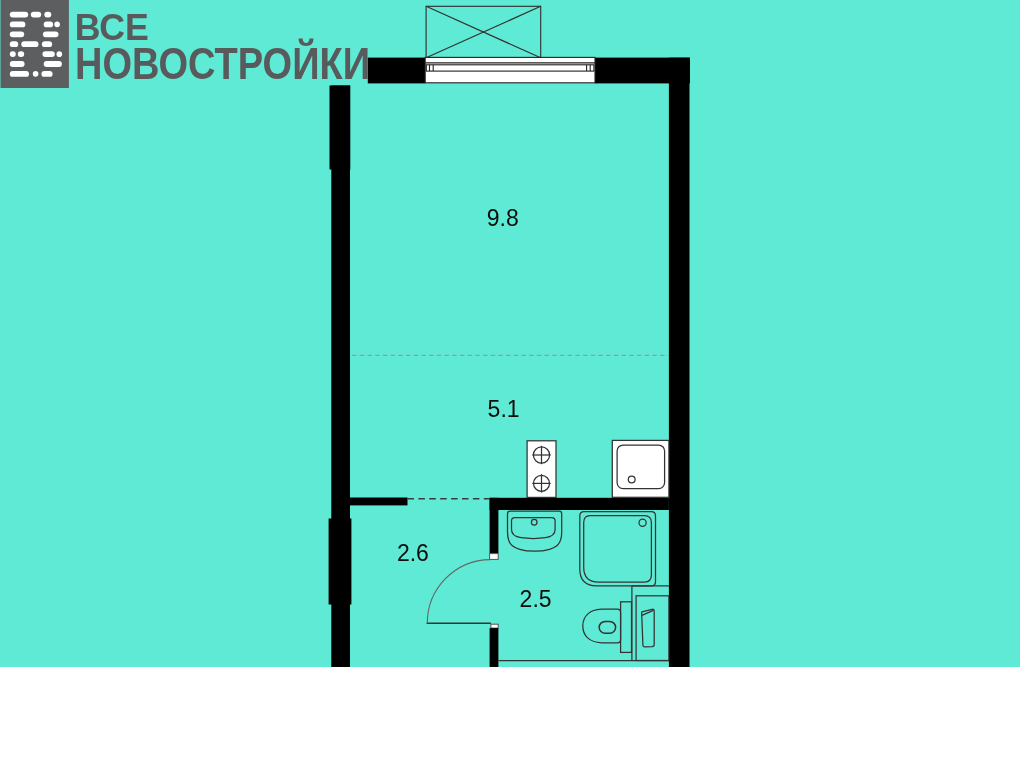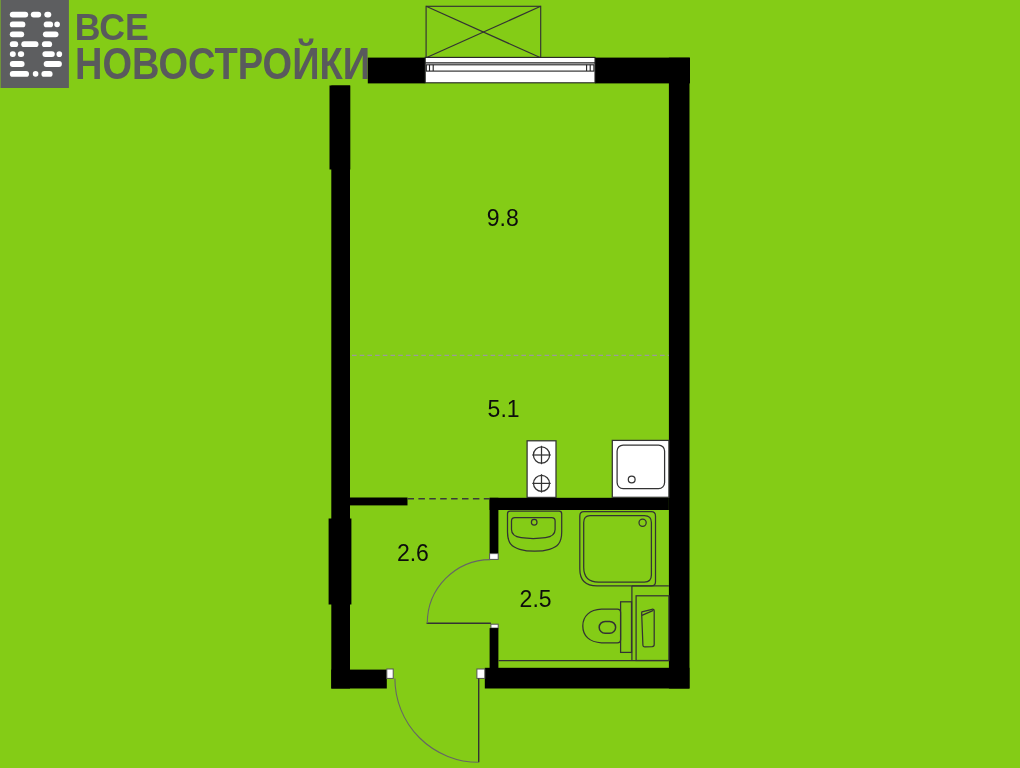--- a/index.html
+++ b/index.html
@@ -1,16 +1,16 @@
 <!DOCTYPE html>
 <html><head>
 <meta charset="utf-8">
 <style>
   html,body{margin:0;padding:0;background:#fff;}
-  #page{position:relative;width:1020px;height:768px;background:#84cc16;overflow:hidden;
+  #page{position:relative;width:1020px;height:667px;background:#5eead4;overflow:hidden;
         font-family:"Liberation Sans", sans-serif;}
   svg{display:block;}
 </style>
 </head>
 <body>
 <div id="page">
 <svg width="1020" height="768" viewBox="0 0 1020 768">
 
 <g>
 <rect x="0.5" y="0" width="68.4" height="88" fill="#5d5e60"></rect>

